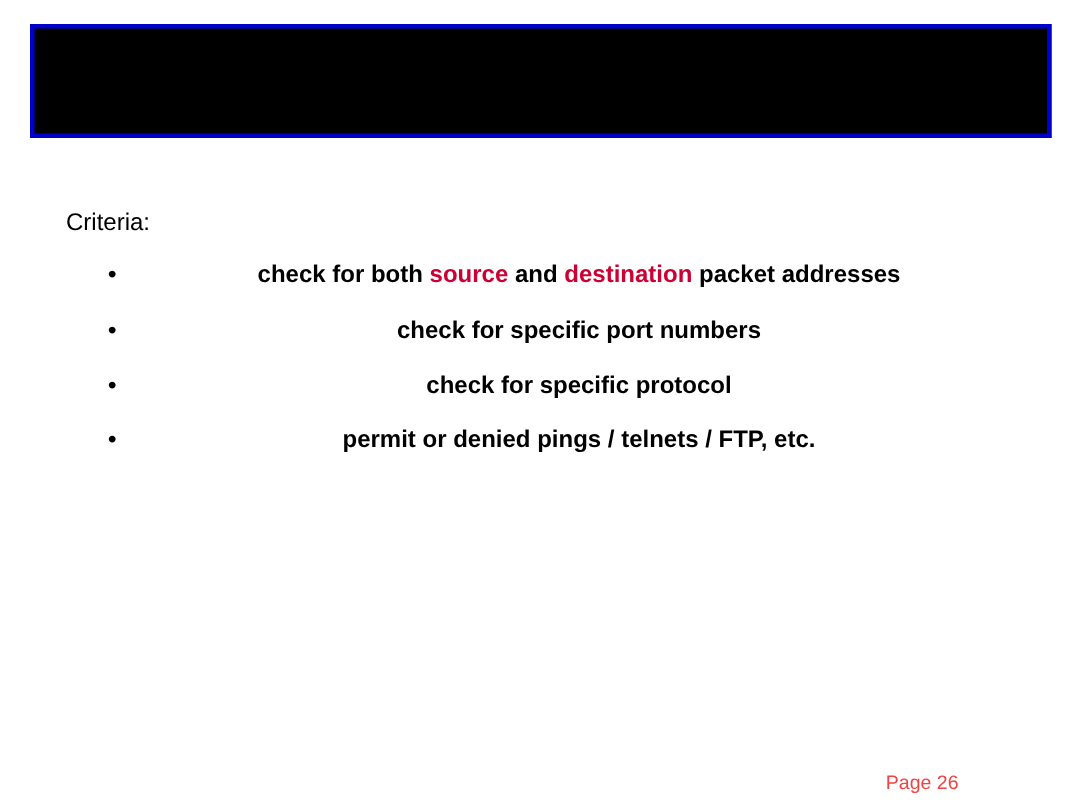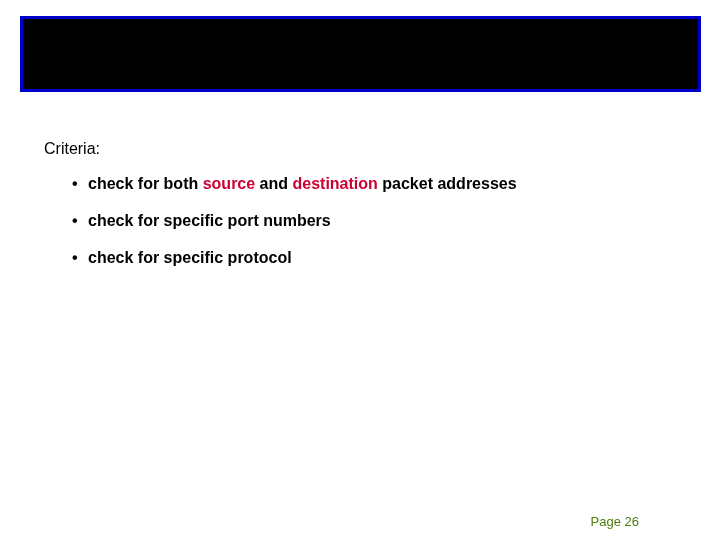--- a/index.html
+++ b/index.html
@@ -35,20 +35,21 @@
     width: 640px;
   }
   .criteria-label {
     font-size: 16px;
     margin-bottom: 16px;
   }
   ul.bullets {
     list-style: none;
     padding: 0;
     margin: 0 0 0 28px;
+    text-align: center;
   }
   ul.bullets li {
     font-size: 16px;
     line-height: 1.3;
     margin-bottom: 16px;
     position: relative;
     padding-left: 16px;
   }
   ul.bullets li::before {
     content: "•";
@@ -56,36 +57,37 @@
     left: 0;
     top: 0;
   }
   .bold { font-weight: bold; }
   .red-bold { font-weight: bold; color: #cc0033; }
   .page-num {
     position: absolute;
     right: 20px;
     bottom: 12px;
     font-size: 13px;
-    color: #4d7c0f;
+    color: #ef4444;
   }
 </style>
 </head>
 <body>
 
 <div class="slide">
 
   <div class="title-band"></div>
 
   <div class="content">
     <div class="criteria-label">Criteria:</div>
 
     <ul class="bullets">
       <li class="bold">
         <span>check for both </span><span class="red-bold">source</span><span> and </span><span class="red-bold">destination</span><span> packet addresses</span>
       </li>
       <li class="bold">check for specific port numbers</li>
       <li class="bold">check for specific protocol</li>
+      <li class="bold">permit or denied pings / telnets / FTP, etc.</li>
     </ul>
   </div>
 
   <div class="page-num">Page 26</div>
 </div>
 
 </body></html>

